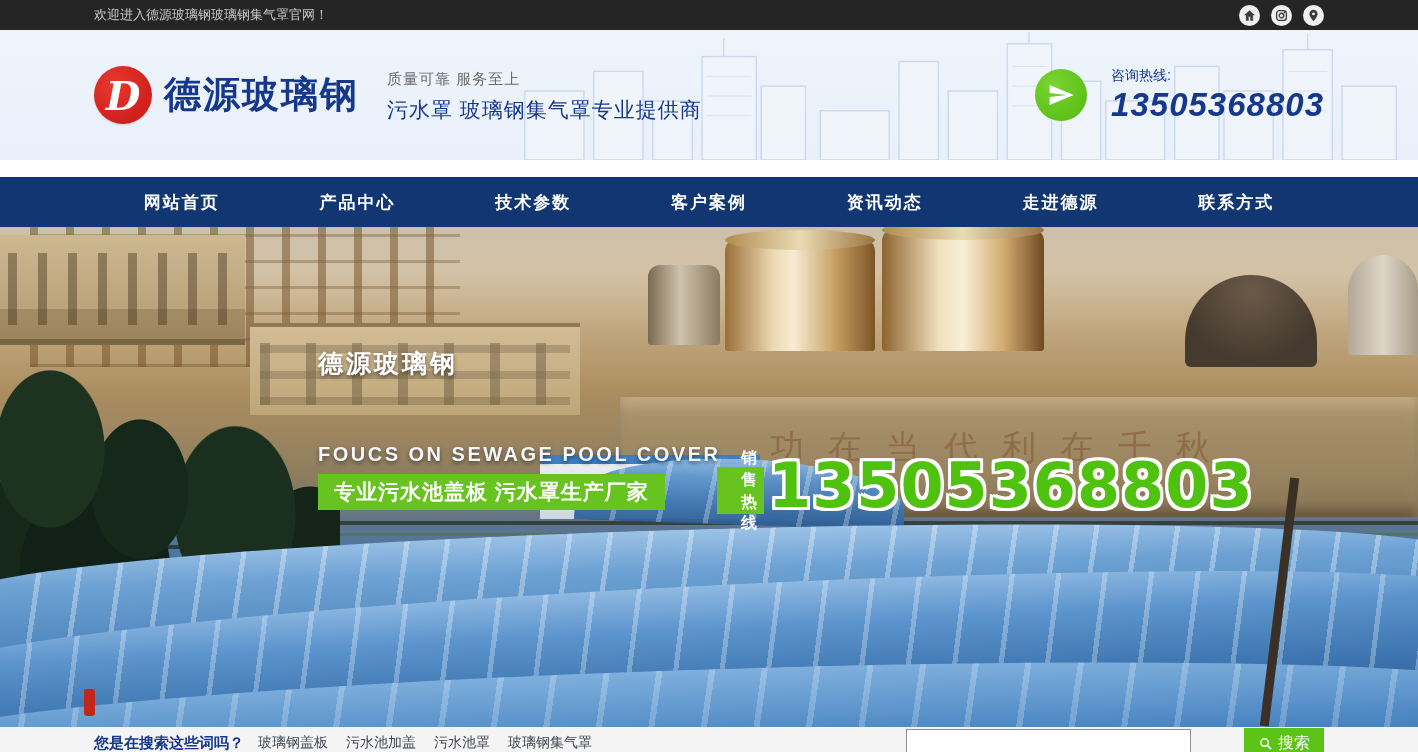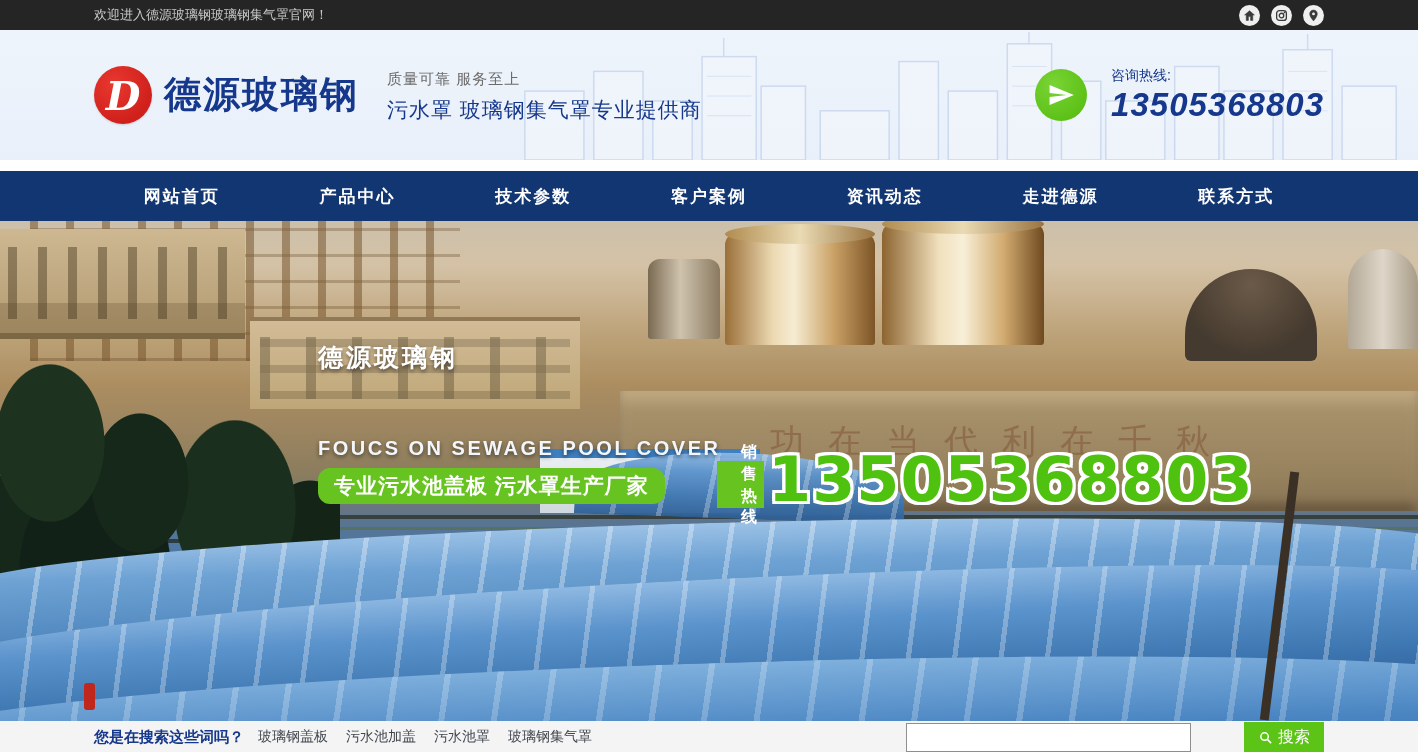--- a/index.html
+++ b/index.html
@@ -32,21 +32,21 @@
   .hotline { margin-left:auto; display:flex; align-items:center; }
   .plane { width:52px; height:52px; border-radius:50%; background:radial-gradient(circle at 35% 30%,#79d435,#5cc016 75%);
            display:flex; align-items:center; justify-content:center; }
   .plane svg { width:28px; height:28px; fill:#fff; }
   .hot-texts { margin-left:24px; }
   .hot-label { font-size:14px; color:#16388c; }
   .hot-number { font-size:33px; font-weight:bold; font-style:italic; color:#16388c; letter-spacing:1px; margin-top:1px; }
 
   
   .nav { height:50px; background:#113672; }
-  .nav .inner { width:1230px; margin:11px auto; height:100%; display:flex; }
+  .nav .inner { width:1230px; margin:17px auto; height:100%; display:flex; }
   .nav a { flex:1; display:flex; align-items:center; justify-content:center; color:#fff;
            font-size:17px; font-weight:bold; letter-spacing:2px; text-decoration:none; cursor:pointer; }
 
   
   .hero { height:500px; position:relative; overflow:hidden;
     background:linear-gradient(180deg,
       #ccc0ab 0px,#d4c2a6 45px,#c0a67e 105px,#ab8d60 165px,
       #9c8560 210px,#8a7c5e 255px,#5a7490 300px,#4579ad 345px,
       #4a85bd 420px,#33659e 500px); }
   .hero * { position:absolute; }
@@ -119,21 +119,21 @@
 
   .hero-brand { left:318px; top:120px; font-size:25px; font-weight:bold; color:#fff;
     letter-spacing:3px; text-shadow:0 2px 4px rgba(0,0,0,.55); }
   .hero-headline { left:310px; top:144px; font-size:57px; font-weight:bold; font-style:italic;
     color:#2b6cd4; letter-spacing:1px; white-space:nowrap;
     text-shadow:-3px -3px 0 #fff,3px -3px 0 #fff,-3px 3px 0 #fff,3px 3px 0 #fff,
       -3px 0 0 #fff,3px 0 0 #fff,0 -3px 0 #fff,0 3px 0 #fff,3px 7px 9px rgba(0,0,0,.35); }
   .hero-subline { left:318px; top:216px; font-size:20px; font-weight:bold; color:#f3f7fb;
     letter-spacing:2.5px; text-shadow:0 2px 4px rgba(0,0,0,.5); }
   .hero-tag { left:318px; top:247px; height:36px; line-height:36px; padding:0 16px;
-    background:#67c31f; color:#fff; font-size:21px; font-weight:bold; letter-spacing:1px;border-radius:12px; }
+    background:#67c31f; color:#fff; font-size:21px; font-weight:bold; letter-spacing:1px; }
   .sales-badge { left:717px; top:240px; width:47px; height:47px; background:#67c31f; color:#fff;
     font-size:16px; font-weight:bold; display:flex; flex-direction:column; align-items:center;
     justify-content:center; line-height:1.35; position:absolute;padding-left:24px; }
   .sales-badge span { position:static; }
   .sales-number { left:768px; top:222px; font-size:62px; font-weight:bold; color:#4fc20f;
     letter-spacing:1px; white-space:nowrap; font-family:"DejaVu Sans","Liberation Sans",sans-serif;
     text-shadow:-3px -3px 0 #fff,3px -3px 0 #fff,-3px 3px 0 #fff,3px 3px 0 #fff,
       -3px 0 0 #fff,3px 0 0 #fff,0 -3px 0 #fff,0 3px 0 #fff; }
 
   

